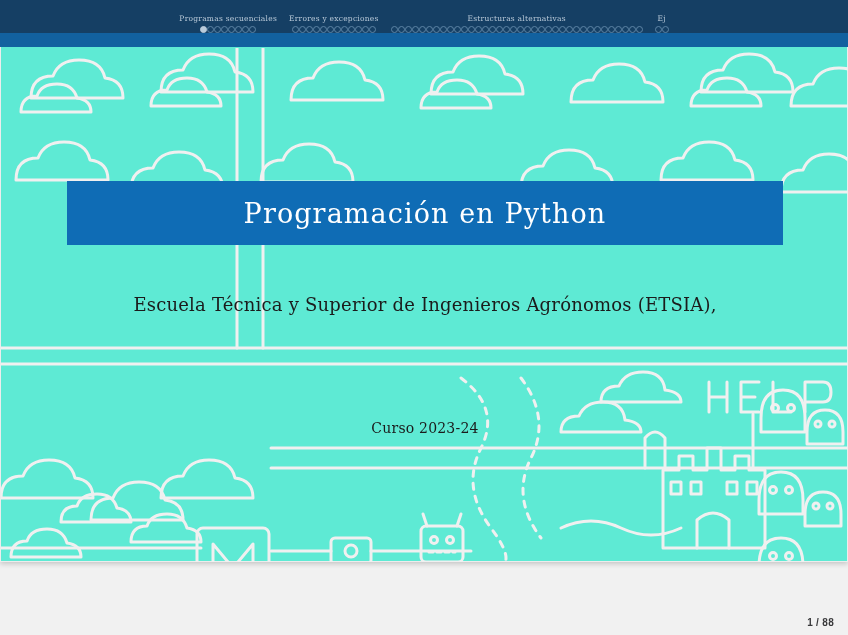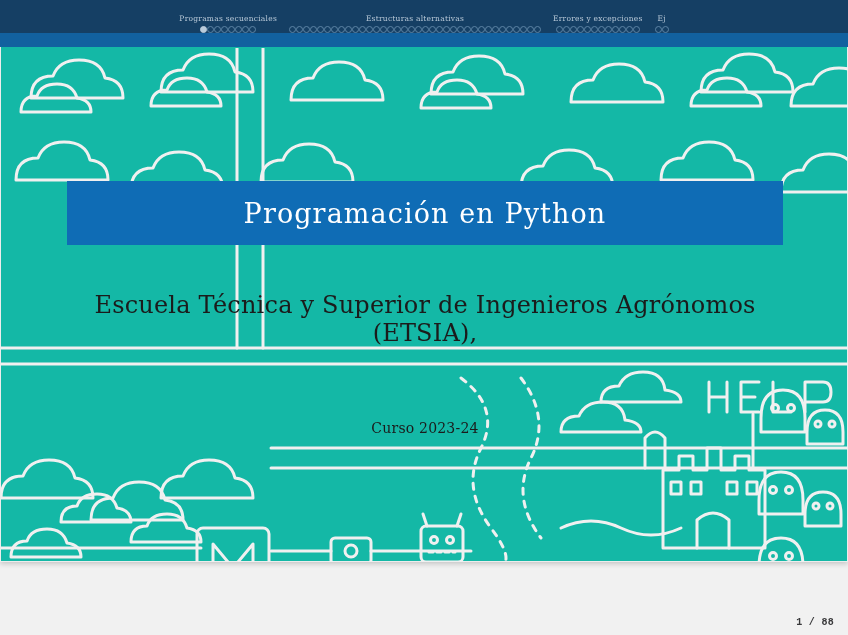--- a/index.html
+++ b/index.html
@@ -33,21 +33,21 @@
     overflow: hidden;
   }
 
   
   #slide-inner {
     position: absolute;
     left: 0;
     top: 0;
     right: 0;
     bottom: 0;
-    background: #14b8a6;
+    background: #5eead4;
     border: 1px solid #ededed;
     box-sizing: border-box;
   }
 
   
   #navbar {
     position: absolute;
     left: 0; top: 0;
     width: 848px;
     height: 47px;
@@ -144,21 +144,21 @@
     font-weight: normal;
   }
 
   #institution {
     position: absolute;
     left: 64px;
     top: 290px;
     width: 720px;
     text-align: center;
     color: #1b1b1b;
-    font-size: 24px;
+    font-size: 18px;
     line-height: 28px;
     letter-spacing: 0.2px;
     font-family: "DejaVu Serif", serif;
     z-index: 10;
   }
 
   #course {
     position: absolute;
     left: 64px;
     top: 419px;
@@ -172,21 +172,21 @@
   }
 
   
   #page-counter {
     position: absolute;
     right: 14px;
     bottom: 7px;
     font-size: 10px;
     font-weight: bold;
     color: #39393b;
-    font-family: Liberation Mono, monospace;
+    font-family: Liberation Sans, sans-serif;
     z-index: 40;
     letter-spacing: 0.3px;
   }
 </style>
 </head>
 <body>
 
 <div id="viewer">
 
   <div id="slide">
@@ -381,63 +381,63 @@
               <span class="nav-dot"></span>
               <span class="nav-dot"></span>
               <span class="nav-dot"></span>
               <span class="nav-dot"></span>
               <span class="nav-dot"></span>
               <span class="nav-dot"></span>
               <span class="nav-dot"></span>
             </div>
           </div>
           <div class="nav-section">
-            <div class="nav-section-label">Estructuras alternativas</div>
+            <div class="nav-section-label">Errores y excepciones</div>
             <div class="nav-dots">
-              <span class="nav-dot"></span>
-              <span class="nav-dot"></span>
-              <span class="nav-dot"></span>
-              <span class="nav-dot"></span>
-              <span class="nav-dot"></span>
-              <span class="nav-dot"></span>
-              <span class="nav-dot"></span>
-              <span class="nav-dot"></span>
-              <span class="nav-dot"></span>
-              <span class="nav-dot"></span>
-              <span class="nav-dot"></span>
-              <span class="nav-dot"></span>
-              <span class="nav-dot"></span>
-              <span class="nav-dot"></span>
-              <span class="nav-dot"></span>
-              <span class="nav-dot"></span>
-              <span class="nav-dot"></span>
-              <span class="nav-dot"></span>
-              <span class="nav-dot"></span>
-              <span class="nav-dot"></span>
-              <span class="nav-dot"></span>
-              <span class="nav-dot"></span>
-              <span class="nav-dot"></span>
-              <span class="nav-dot"></span>
               <span class="nav-dot"></span>
               <span class="nav-dot"></span>
               <span class="nav-dot"></span>
               <span class="nav-dot"></span>
               <span class="nav-dot"></span>
               <span class="nav-dot"></span>
               <span class="nav-dot"></span>
               <span class="nav-dot"></span>
               <span class="nav-dot"></span>
               <span class="nav-dot"></span>
               <span class="nav-dot"></span>
               <span class="nav-dot"></span>
             </div>
           </div>
           <div class="nav-section">
-            <div class="nav-section-label">Errores y excepciones</div>
+            <div class="nav-section-label">Estructuras alternativas</div>
             <div class="nav-dots">
+              <span class="nav-dot"></span>
+              <span class="nav-dot"></span>
+              <span class="nav-dot"></span>
+              <span class="nav-dot"></span>
+              <span class="nav-dot"></span>
+              <span class="nav-dot"></span>
+              <span class="nav-dot"></span>
+              <span class="nav-dot"></span>
+              <span class="nav-dot"></span>
+              <span class="nav-dot"></span>
+              <span class="nav-dot"></span>
+              <span class="nav-dot"></span>
+              <span class="nav-dot"></span>
+              <span class="nav-dot"></span>
+              <span class="nav-dot"></span>
+              <span class="nav-dot"></span>
+              <span class="nav-dot"></span>
+              <span class="nav-dot"></span>
+              <span class="nav-dot"></span>
+              <span class="nav-dot"></span>
+              <span class="nav-dot"></span>
+              <span class="nav-dot"></span>
+              <span class="nav-dot"></span>
+              <span class="nav-dot"></span>
               <span class="nav-dot"></span>
               <span class="nav-dot"></span>
               <span class="nav-dot"></span>
               <span class="nav-dot"></span>
               <span class="nav-dot"></span>
               <span class="nav-dot"></span>
               <span class="nav-dot"></span>
               <span class="nav-dot"></span>
               <span class="nav-dot"></span>
               <span class="nav-dot"></span>

